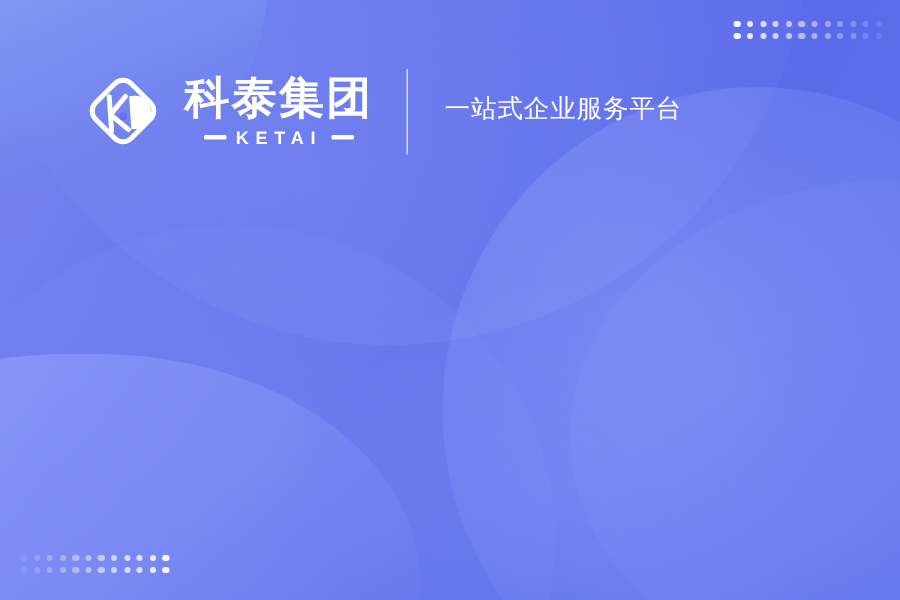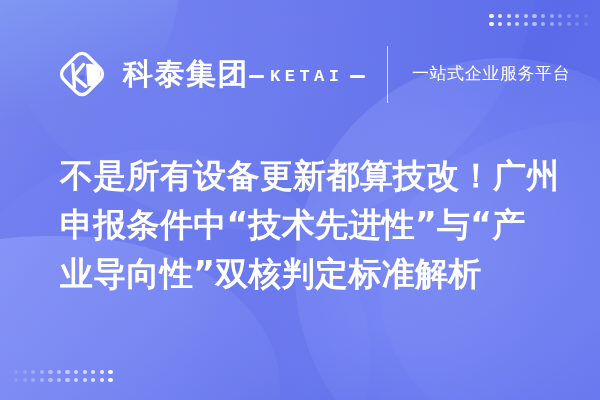--- a/index.html
+++ b/index.html
@@ -94,45 +94,45 @@
     align-items: center;
     height: 72px;
   }
   .brand { display: flex; align-items: center; }
   .logo-mark {
     width: 60px; height: 60px;
     flex: 0 0 60px;
     margin-right: 11px;
     display: block;
   }
-  .brand-text { display: flex; align-items: center; }
+  .brand-text { display: flex; flex-direction: column; align-items: center; }
   .brand-cn {
     font-size: 30px;
     font-weight: 700;
     color: #ffffff;
     letter-spacing: 1.5px;
     line-height: 1;
     white-space: nowrap;
     font-family: "DejaVu Sans", "Liberation Sans", sans-serif;
   }
   .brand-en-row {
     display: flex;
     align-items: center;
     gap: 6px;
     margin-top: 5px;
   }
   .brand-dash { width: 15px; height: 3px; background: #ffffff; border-radius: 1px; }
   .brand-en {
-    font-size: 17px;
+    font-size: 12px;
     font-weight: 700;
     color: #ffffff;
     letter-spacing: 4.5px;
     line-height: 1;
     white-space: nowrap;
-    font-family: Liberation Mono, monospace;
+    font-family: Liberation Sans, sans-serif;
   }
   .divider {
     width: 1.4px;
     height: 57px;
     background: rgba(255,255,255,0.72);
     margin: 0 24px 0 22px;
     flex: 0 0 auto;
   }
   .tagline { display: flex; flex-direction: column; justify-content: center; }
   .tagline-main {
@@ -274,19 +274,14 @@
       </div>
     </div>
 
     <div class="divider"></div>
 
     <div class="tagline">
       <div class="tagline-main">一站式企业服务平台</div>
     </div>
   </div>
 
-  <div class="title-block">
-    <div class="title-line">不是所有设备更新都算技改！广州</div>
-    <div class="title-line">申报条件中“技术先进性”与“产</div>
-    <div class="title-line">业导向性”双核判定标准解析</div>
-  </div>
 
 </div>
 
 </body></html>

